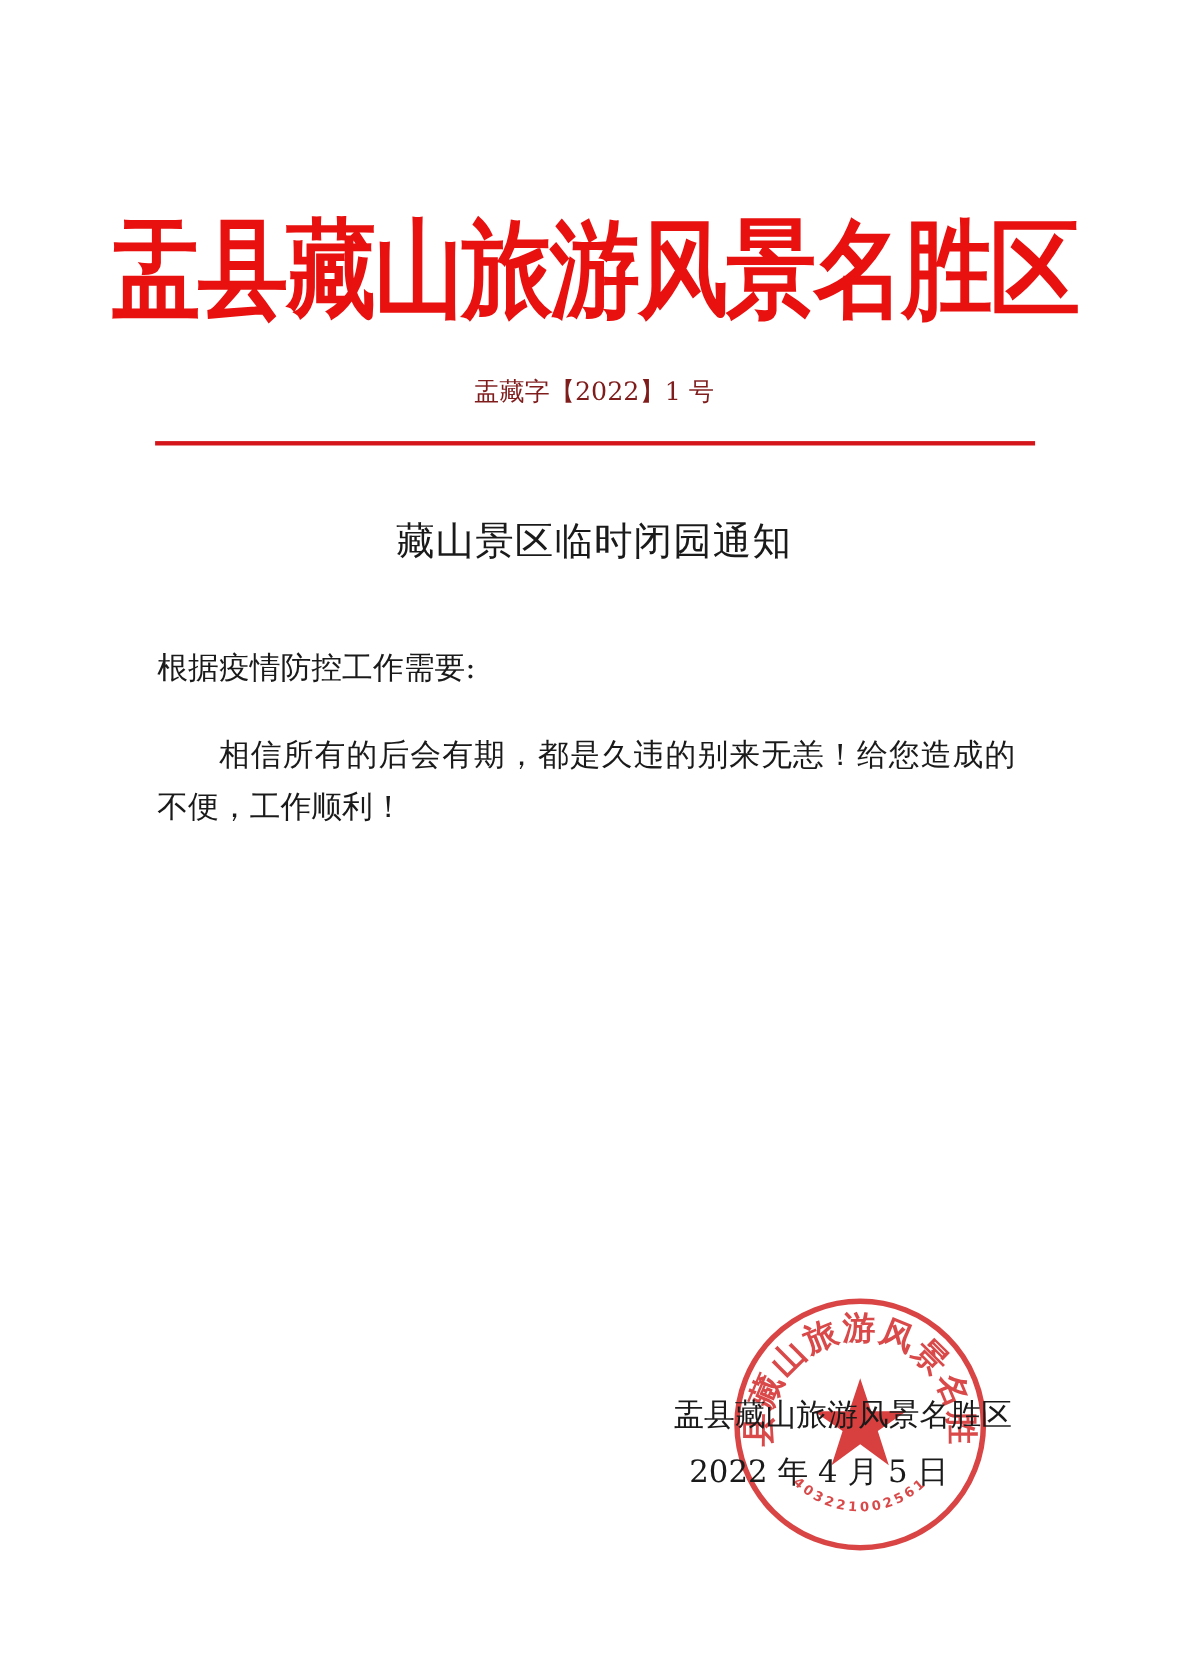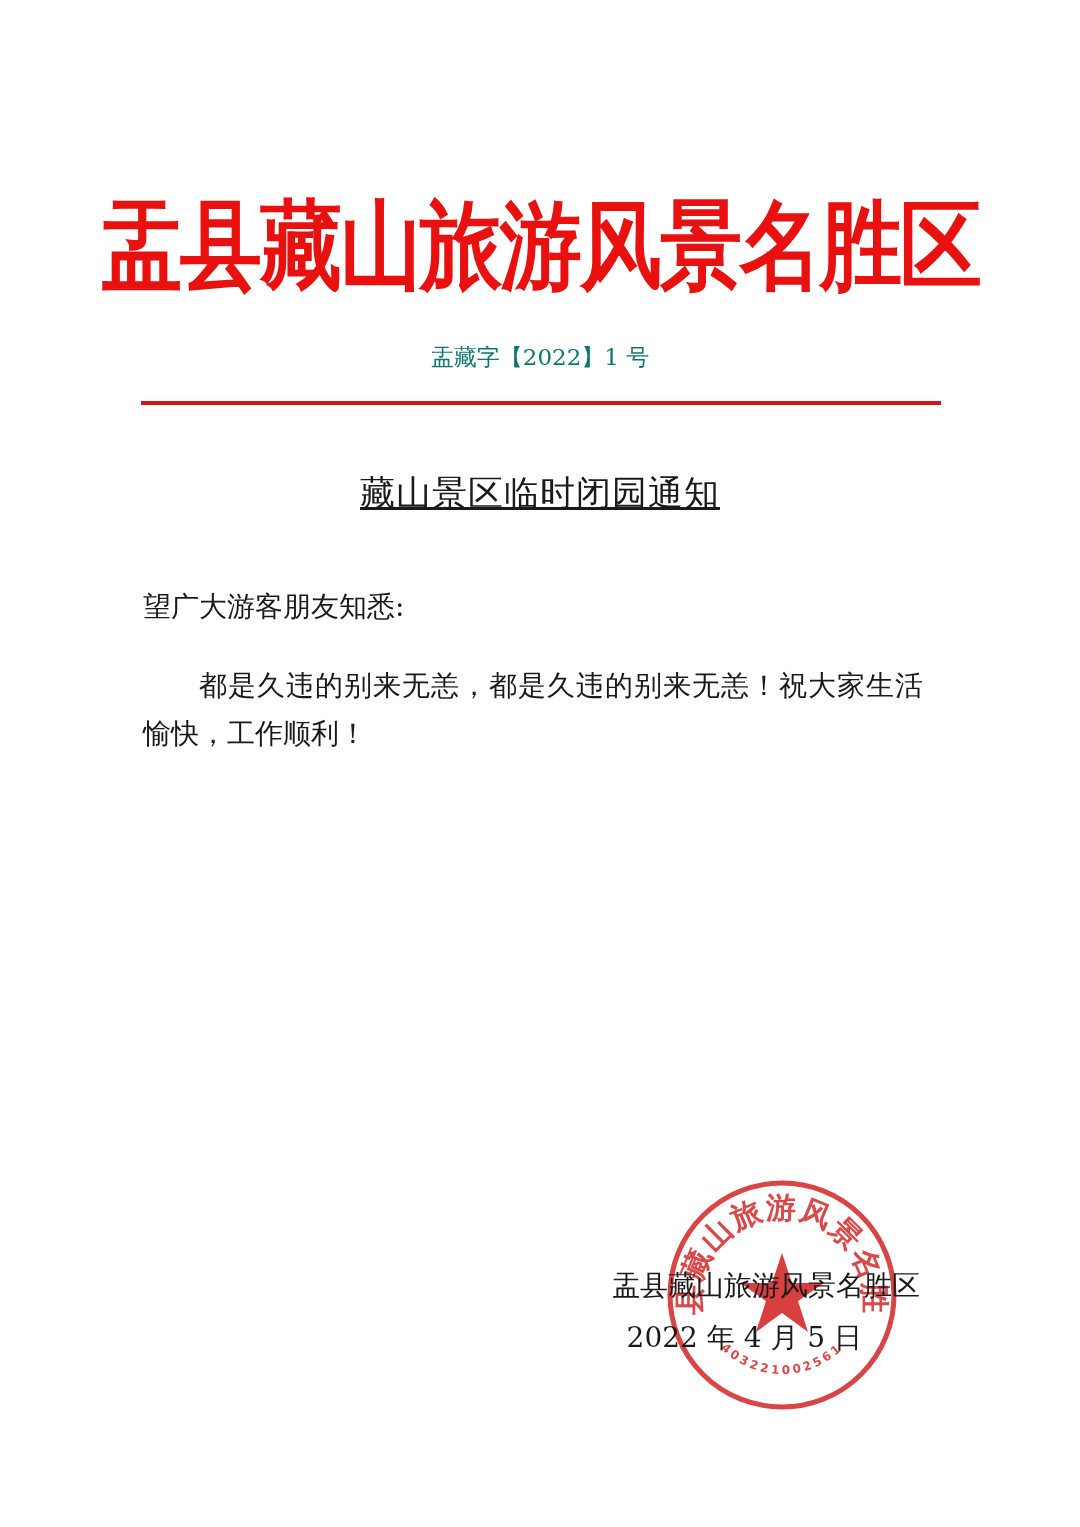--- a/index.html
+++ b/index.html
@@ -31,41 +31,40 @@
       transform-origin: center top;
     }
     .doc-number {
       position: absolute;
       left: 0;
       top: 340px;
       width: 1080px;
       text-align: center;
       font-size: 23px;
       line-height: 34px;
-      color: #0f766e;
+      color: #7f1d1d;
     }
     .red-rule {
       position: absolute;
       left: 141px;
       top: 401px;
       width: 800px;
       height: 4px;
       background: #d4161b;
     }
     .doc-title {
       position: absolute;
       left: 0;
       top: 470px;
       width: 1080px;
       text-align: center;
       font-size: 35px;
       line-height: 46px;
       color: #1a1a1a;
       letter-spacing: 1px;
-      text-decoration: underline;
     }
     .body-text {
       position: absolute;
       left: 143px;
       top: 583px;
       width: 780px;
       font-size: 28px;
       line-height: 48.5px;
       color: #1a1a1a;
     }
@@ -117,25 +116,25 @@
 
   <div class="masthead">盂县藏山旅游风景名胜区</div>
 
   <div class="doc-number">盂藏字【2022】1 号</div>
 
   <div class="red-rule"></div>
 
   <div class="doc-title">藏山景区临时闭园通知</div>
 
   <div class="body-text">
-    <p class="salutation">望广大游客朋友知悉:</p>
+    <p class="salutation">根据疫情防控工作需要:</p>
     <div class="para-gap"></div>
     <div class="para-gap"></div>
     <div class="para-gap"></div>
-    <p class="para">都是久违的别来无恙，都是久违的别来无恙！祝大家生活愉快，工作顺利！</p>
+    <p class="para">相信所有的后会有期，都是久违的别来无恙！给您造成的不便，工作顺利！</p>
   </div>
 
   <svg class="seal" viewBox="0 0 240 240" xmlns="http://www.w3.org/2000/svg">
     <defs>
       <path id="sealTopArc" d="M 42 150 A 82 82 0 1 1 198 150"></path>
       <path id="sealBottomArc" d="M 48 160 A 86 86 0 0 0 192 160"></path>
     </defs>
     <circle cx="120" cy="120" r="112" fill="none" stroke="#d42a2a" stroke-width="5" opacity="0.88"></circle>
     <text font-family="DejaVu Serif, serif" font-size="30" font-weight="bold" fill="#d42a2a" opacity="0.85" letter-spacing="2">
       <textPath href="#sealTopArc" startOffset="50%" text-anchor="middle">盂县藏山旅游风景名胜区</textPath>

